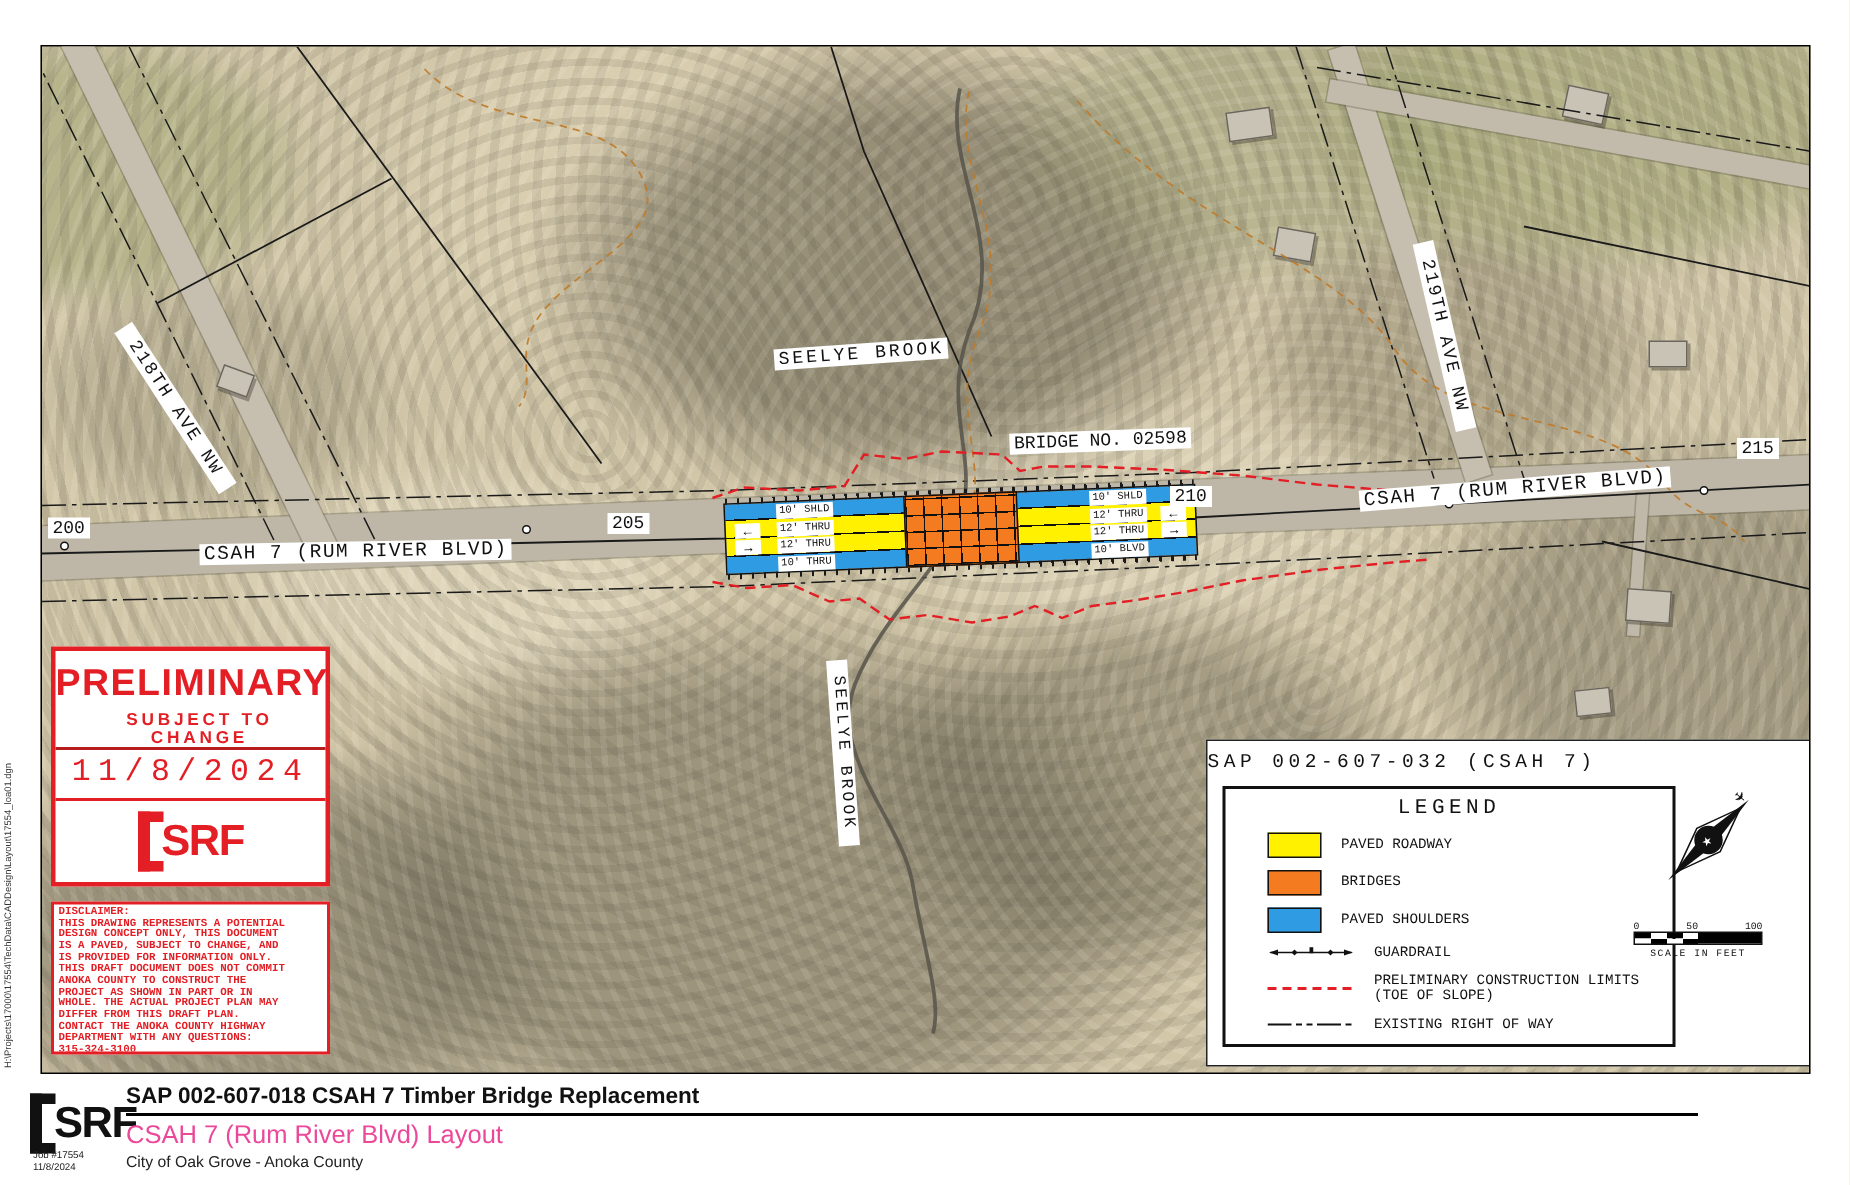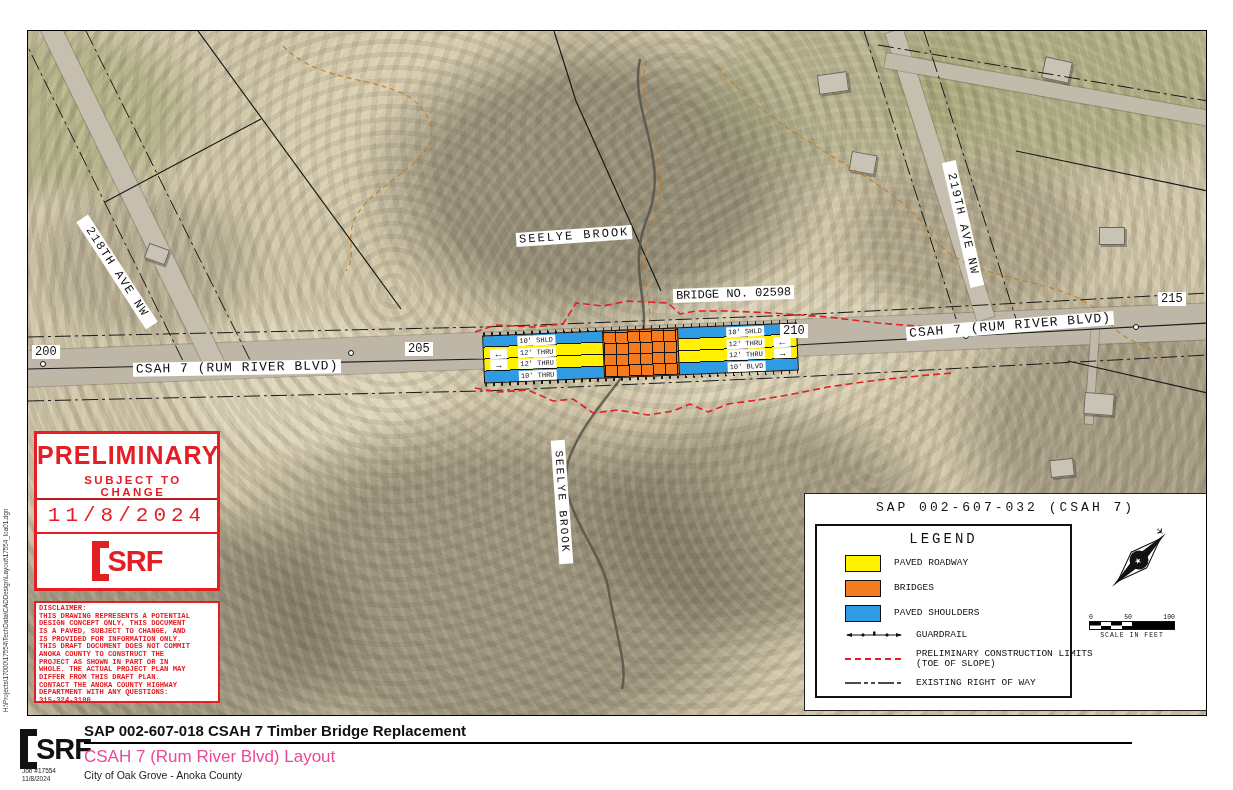--- a/index.html
+++ b/index.html
@@ -63,22 +63,22 @@
   .srf .br{width:9px;height:26px;border-left:8px solid;border-top:7px solid;border-bottom:7px solid;}
   .srf .tx{font-weight:900;font-size:29px;letter-spacing:-1px;margin-left:-1px;font-family:"Liberation Sans",sans-serif;}
   .srf.red{color:#E31E24;}
   .srf.black{color:#111;}
   .disclaimer{position:absolute;left:6px;top:570px;width:186px;height:102px;background:#fff;
           border:2px solid #E31E24;box-sizing:border-box;padding:2px 3px;z-index:8;
           font:bold 7.2px/7.65px "Liberation Mono",monospace;color:#E31E24;white-space:nowrap;overflow:hidden;}
   
   .lpanel{position:absolute;left:776px;top:462px;width:403px;height:218px;background:#fff;
           border:1px solid #222;box-sizing:border-box;z-index:8;font-family:"Liberation Mono",monospace;color:#111;}
-  .lpanel-title{text-align:center;font-size:13px;letter-spacing:3px;margin-top:6px;}
-  .lbox{position:absolute;left:10px;top:30px;width:257px;height:174px;border:2px solid #111;box-sizing:border-box;}
+  .lpanel-title{text-align:left;font-size:13px;letter-spacing:3px;margin-top:6px;}
+  .lbox{position:absolute;left:10px;top:30px;width:302px;height:174px;border:2px solid #111;box-sizing:border-box;}
   .lhead{text-align:center;font-size:14px;letter-spacing:3px;margin-top:5px;}
   .lrow{display:flex;align-items:center;margin:8px 0 0 28px;}
   .sw{width:34px;height:15px;border:1px solid #111;flex:0 0 34px;}
   .sw-y{background:#FFF100;} .sw-o{background:#F47B20;} .sw-b{background:#2F9BE3;}
   .lsym{width:58px;flex:0 0 58px;display:flex;align-items:center;}
   .llab{font-size:9.5px;margin-left:13px;line-height:10.5px;white-space:nowrap;}
   .red-dash{width:56px;border-top:2px dashed #E31E24;}
   .compass{position:absolute;left:292px;top:24px;}
   .scalewrap{position:absolute;left:284px;top:120px;width:86px;}
   .ticks{display:flex;justify-content:space-between;font-size:6.5px;}

